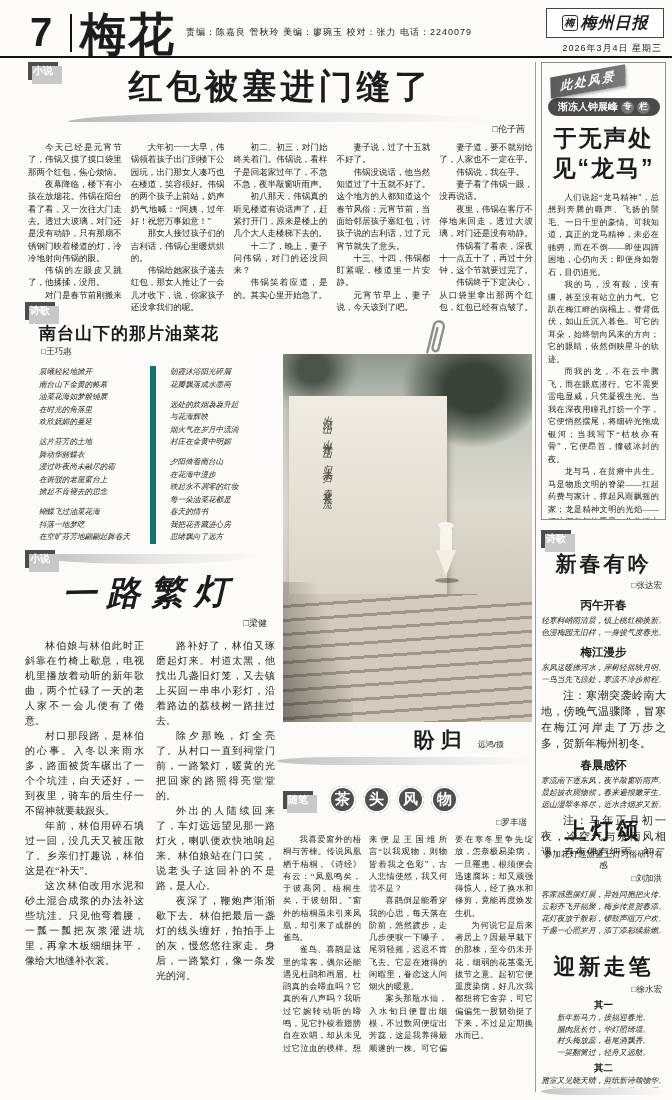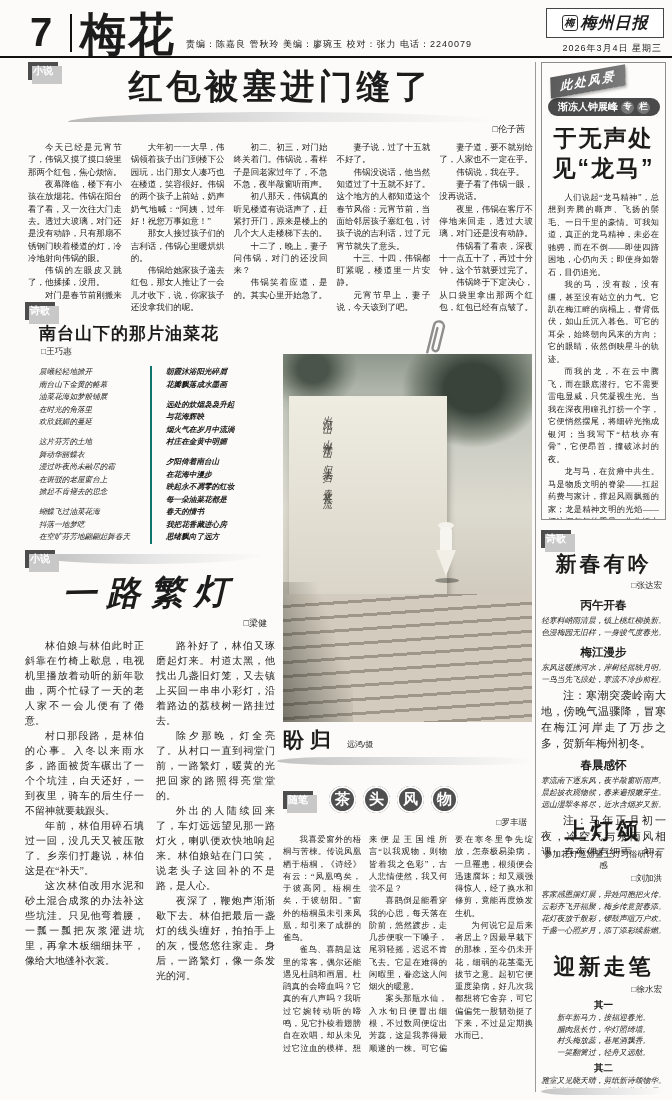--- a/index.html
+++ b/index.html
@@ -6,21 +6,21 @@
   html,body { background:#e8e8e6; }
   .page {
     position:relative; width:672px; height:1100px; margin:0 auto;
     background:#fcfbf9; overflow:hidden; color:#1c1c1c;
     font-family:"Liberation Serif", serif;
   }
   
   .hdr-pageno { position:absolute; left:30px; top:10px; font:bold 40px "Liberation Sans",sans-serif; }
   .hdr-vline  { position:absolute; left:70px; top:14px; width:2px; height:38px; background:#111; }
   .hdr-name   { position:absolute; left:80px; top:4px; font:900 46px "Liberation Sans",sans-serif; letter-spacing:2px; }
-  .hdr-staff  { position:absolute; left:186px; top:38px; font:9px "Liberation Sans",sans-serif; color:#222; letter-spacing:1px; }
+  .hdr-staff  { position:absolute; left:186px; top:26px; font:9px "Liberation Sans",sans-serif; color:#222; letter-spacing:1px; }
   .masthead   { position:absolute; right:8px; top:8px; width:118px; height:30px; border:1px solid #444;
                 display:flex; align-items:center; justify-content:center; gap:3px; background:#fff; }
   .masthead .logo-ic { width:16px; height:16px; border:1.5px solid #333; border-radius:3px;
                 display:inline-flex; align-items:center; justify-content:center; font:italic bold 10px "Liberation Serif",serif; }
   .masthead .mtxt { font:italic bold 16px "Liberation Serif",serif; letter-spacing:1px; }
   .hdr-date   { position:absolute; right:10px; top:42px; font:9px "Liberation Sans",sans-serif; letter-spacing:1px; }
   .hdr-rule   { position:absolute; left:0; top:56px; width:672px; height:2px; background:#111; }
   .col-divider{ position:absolute; left:535px; top:62px; width:1px; height:1030px; background:#9a9a9a; }
 
   
@@ -39,21 +39,21 @@
                 column-count:5; column-gap:9px; text-align:justify;
                 font-size:8.5px; line-height:1.45; color:#222; }
   .para { text-indent:2em; margin:0; }
 
   
   .poem1 { position:absolute; left:25px; top:300px; width:250px; }
   .poem1 .title { font:bold 17px "Liberation Sans",sans-serif; letter-spacing:1px; margin:2px 0 1px 14px; }
   .poem1 .author { font:8.5px "Liberation Sans",sans-serif; margin-left:16px; }
   .poem-cols { display:flex; margin-top:8px; }
   .poem-col { width:50%; font:italic 7.6px/1.65 "Liberation Serif",serif; padding-left:14px; }
-  .poem-col + .poem-col { border-left:2px solid #0f766e;font-weight:bold; }
+  .poem-col + .poem-col { border-left:6px solid #0f766e; }
   .pline { min-height:1em; white-space:nowrap; }
   .poem1-swoosh { margin-top:10px; width:240px; transform:scaleY(-1); }
 
   
   .photo-wrap { position:absolute; left:283px; top:318px; width:249px; }
   .paperclip { position:absolute; left:140px; top:-2px; z-index:3; }
   .photo { position:relative; margin-top:36px; width:249px; height:368px; overflow:hidden;
            background:linear-gradient(180deg,#8f978d 0%,#c4c8bf 16%,#dddacf 42%,#cfc9bc 68%,#b3ab9e 100%); }
   .foliage-tr { position:absolute; right:-36px; top:-46px; width:190px; height:160px;
            background:radial-gradient(closest-side,#39433a 30%,rgba(90,100,85,.55) 60%,rgba(0,0,0,0) 75%); }
@@ -66,21 +66,21 @@
   .steps { position:absolute; left:0; bottom:0; width:100%; height:128px;
            background:repeating-linear-gradient(176deg,#d3ccbe 0 11px,#9e9789 11px 14px); }
   .steps-shade { position:absolute; left:0; bottom:0; width:70px; height:140px;
            background:linear-gradient(70deg,rgba(40,40,35,.55),rgba(0,0,0,0) 70%); }
   .fig { position:absolute; left:150px; top:168px; width:26px; height:64px; }
   .fig .hat { position:absolute; left:5px; top:0; width:16px; height:7px; background:#f4f2ec; border-radius:50%; }
   .fig .body { position:absolute; left:7px; top:5px; width:12px; height:26px; background:#f7f5ef; border-radius:4px; }
   .fig .skirt { position:absolute; left:3px; top:28px; width:0; height:0;
            border-left:10px solid transparent; border-right:10px solid transparent; border-top:26px solid #f2efe7; }
   .fig .shadow { position:absolute; left:2px; top:56px; width:24px; height:5px; background:rgba(50,50,45,.45); border-radius:50%; }
-  .photo-caption { margin-top:4px; padding-right:28px; }
+  .photo-caption { margin-top:4px; text-align:right; padding-right:28px; }
   .cap-title { font:900 21px "Liberation Sans",sans-serif; letter-spacing:6px; }
   .cap-credit { font:8px "Liberation Sans",sans-serif; margin-left:6px; }
   .photo-bar { margin-top:3px; height:8px; width:258px; margin-left:-6px;
            background:linear-gradient(90deg,#c2c2c2,#ececec 70%,rgba(255,255,255,0)); border-radius:50%/100%; }
 
   
   .essay { position:absolute; left:283px; top:786px; width:250px; }
   .essay-head { display:flex; align-items:center; gap:8px; }
   .medallions { display:flex; gap:7px; margin-left:8px; }
   .medallion { width:27px; height:27px; border-radius:50%; background:#4f4f4f; color:#fff;

